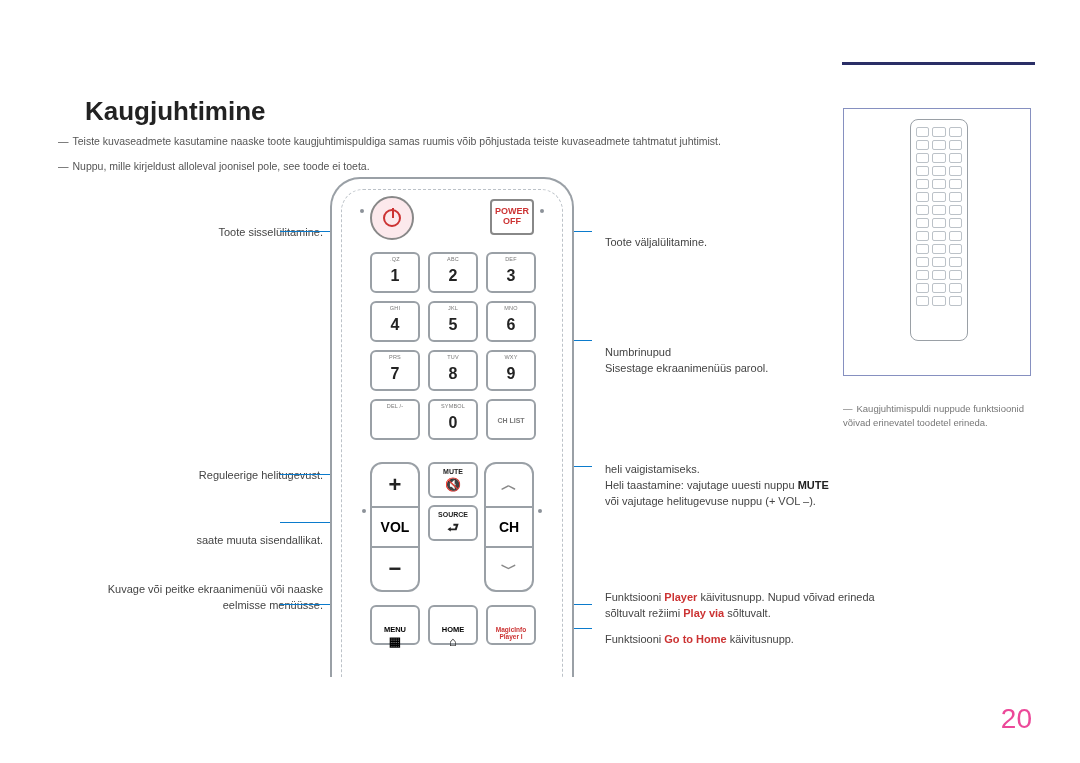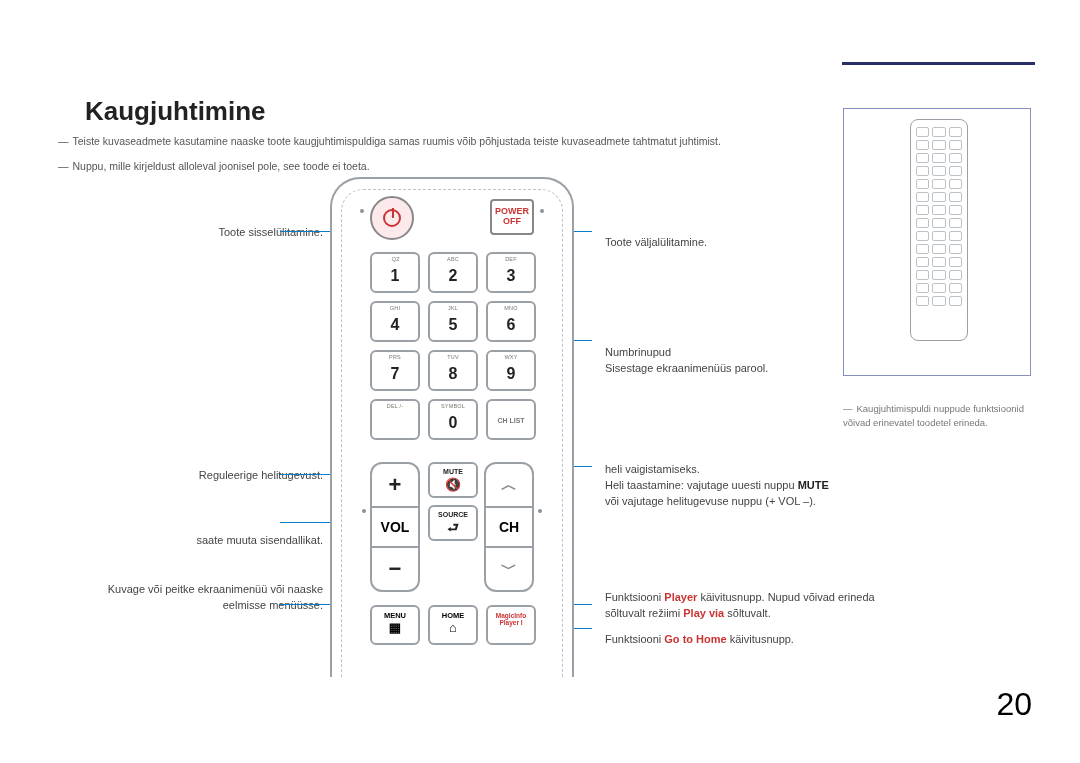--- a/index.html
+++ b/index.html
@@ -197,21 +197,21 @@
     left: 38px; top: 426px;
     display: grid;
     grid-template-columns: repeat(3, 50px);
     gap: 8px;
   }
   .bkey {
     height: 40px;
     border: 2px solid #9aa0a6; border-radius: 6px;
     text-align:center;
     font-size:7.5px; font-weight:700;
-    padding-top:5px;
+    padding-top:19px;
     line-height:1.1;
   }
   .bkey .glyph { display:block; font-size:13px; margin-top:1px; }
   .bkey.magic { font-size:6.5px; color:#c33; }
 
   
   .ref-panel {
     position:absolute;
     right: 49px; top: 108px;
     width: 188px; height: 268px;
@@ -234,23 +234,23 @@
     right: 45px; top: 402px;
     width: 192px;
     font-size: 9.5px;
     color: #777;
     line-height: 1.5;
   }
   .ref-note .dash { margin-right:4px; }
 
   .page-num {
     position:absolute;
-    right: 48px; bottom: 40px;
-    font-size: 32px;
-    color: #000000;
+    right: 48px; bottom: 28px;
+    font-size: 28px;
+    color: #ec4899;
   }
 </style>
 </head>
 <body>
 
 <div class="top-rule"></div>
 
 <h1 class="page-title">Kaugjuhtimine</h1>
 
 <div class="note note1"><span class="dash">―</span><span>Teiste kuvaseadmete kasutamine naaske toote kaugjuhtimispuldiga samas ruumis võib põhjustada teiste kuvaseadmete tahtmatut juhtimist.</span></div>

